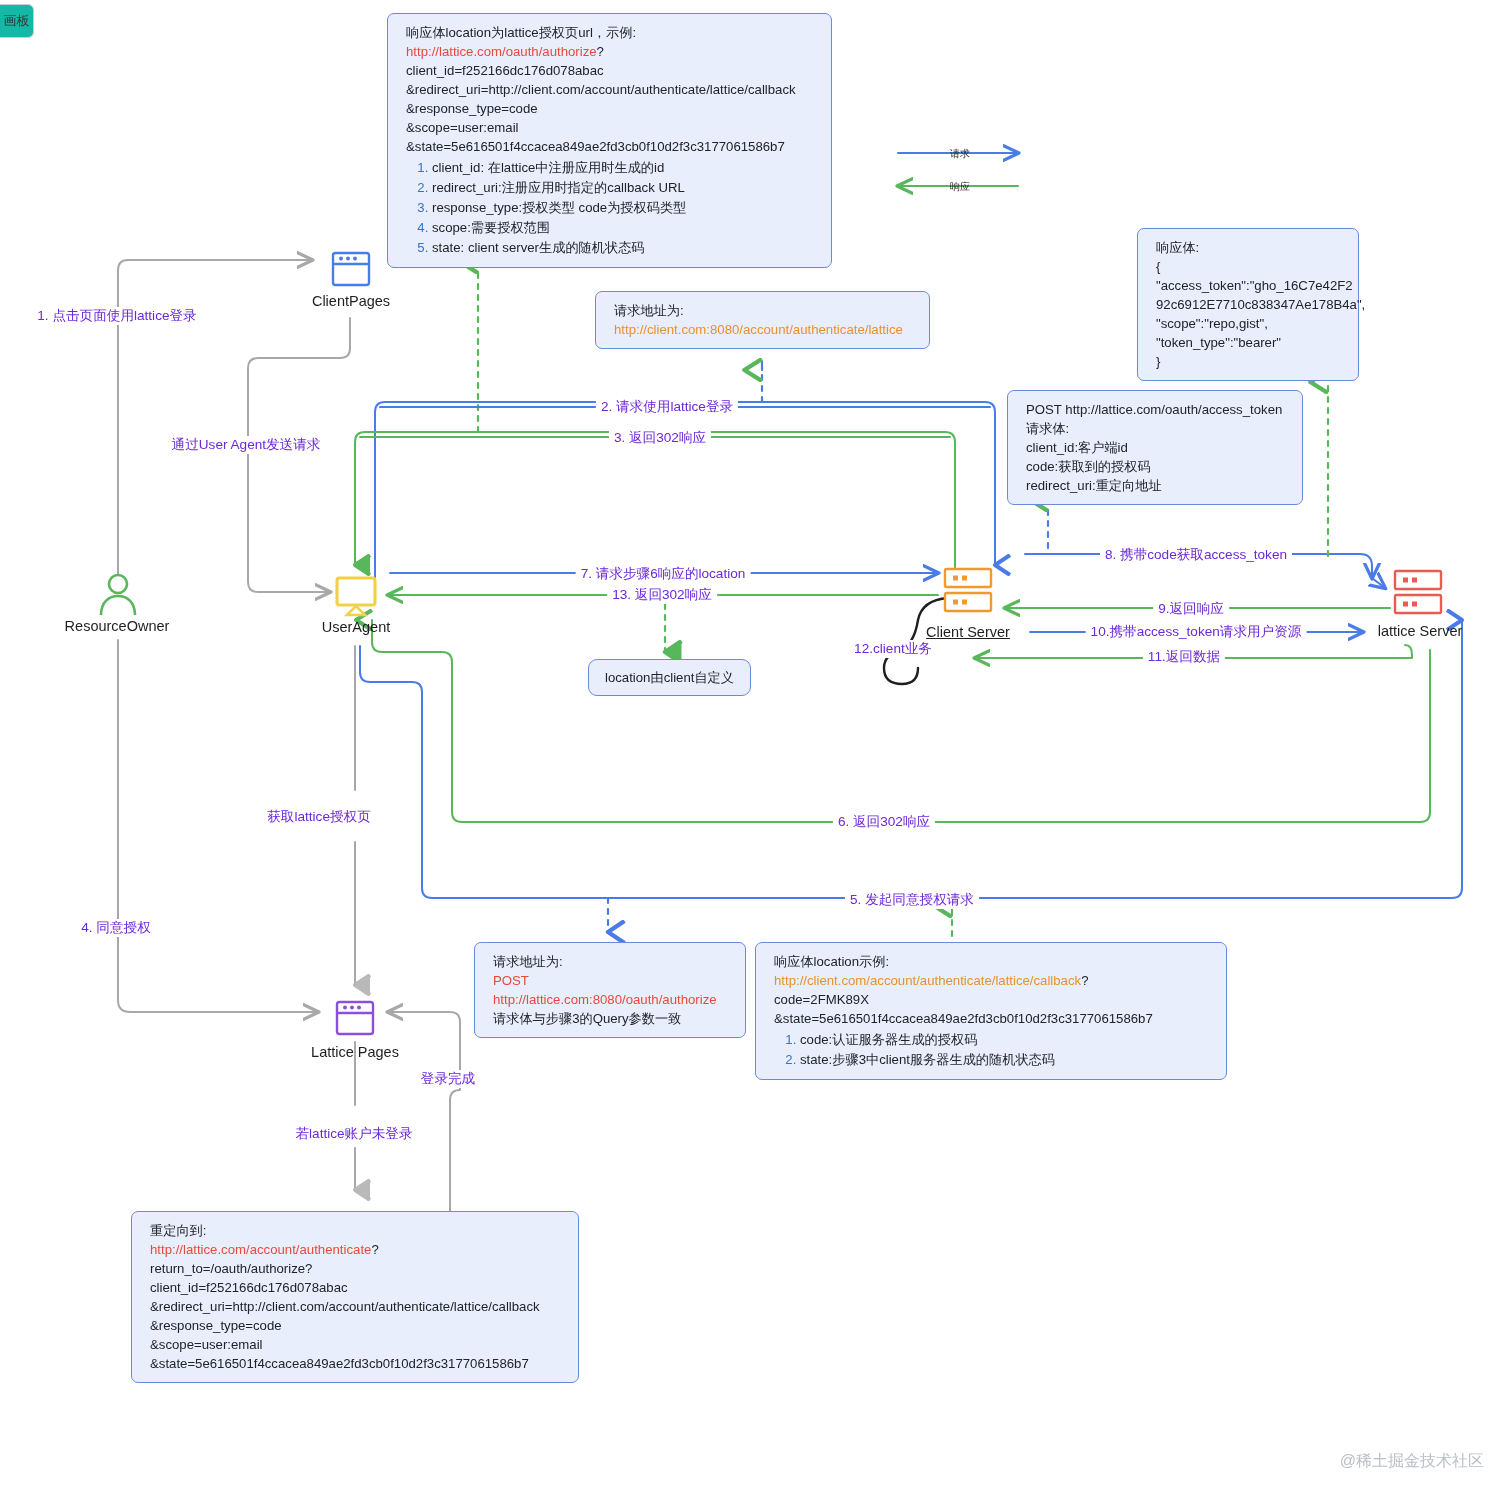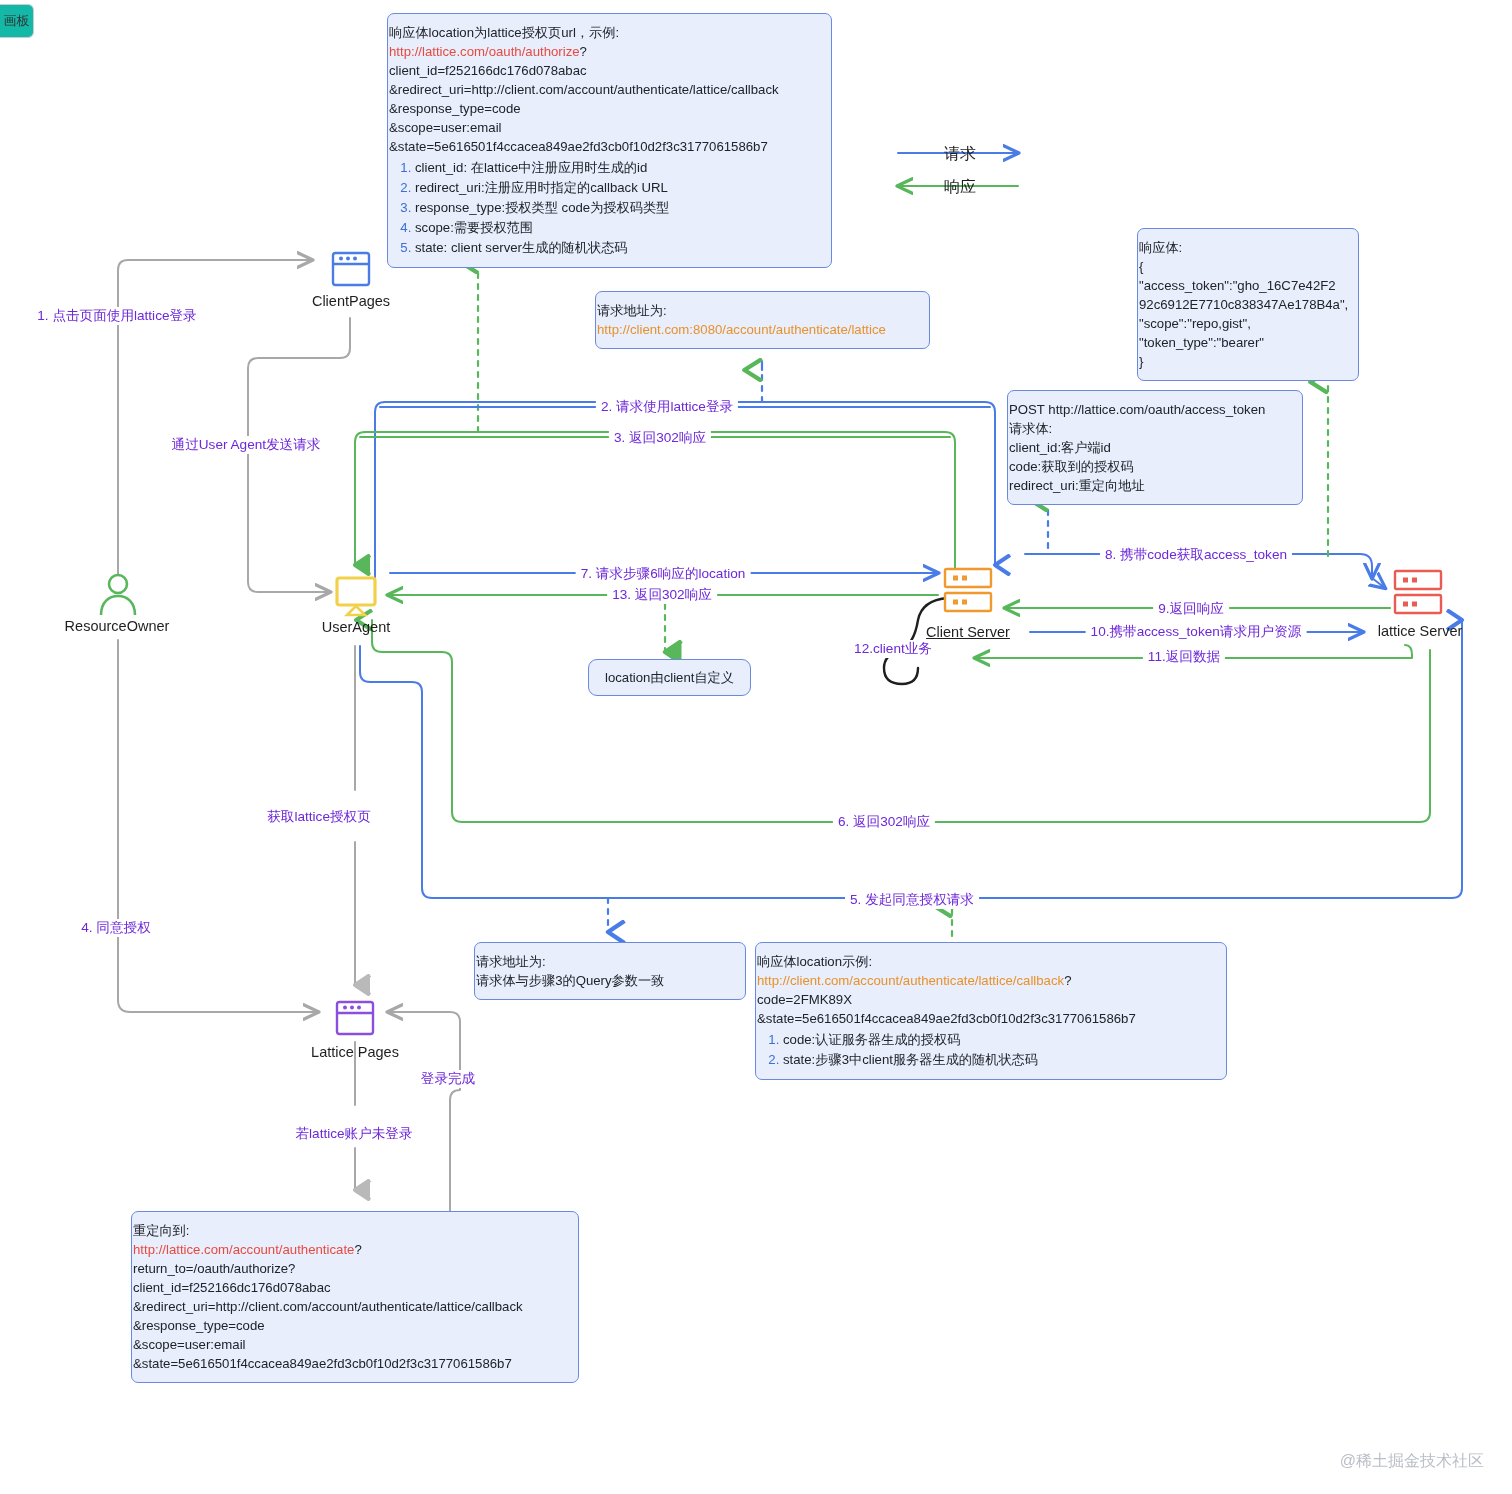--- a/index.html
+++ b/index.html
@@ -34,21 +34,21 @@
     display:flex; align-items:center; justify-content:center;
     box-sizing:border-box;
   }
   
   .note{
     position:absolute;
     box-sizing:border-box;
     background:#e8eefc;
     border:1.4px solid #6a8ae0;
     border-radius:7px;
-    padding:9px 1px;
+    padding:9px 18px;
     font-size:13.2px;
     line-height:1.44;
     color:#20232a;
     white-space:normal;
   }
   .note .ln{display:block;}
   .note .red{color:#e8493f;}
   .note .orange{color:#e8912a;}
   .note ol{
     margin:2px 0 0 0;
@@ -79,21 +79,21 @@
     font-size:13.6px;
     color:#6d28d9;
     white-space:nowrap;
     background:#ffffff;
     padding:0 5px;
     transform:translate(-50%,-50%);
   }
   
   .legend-text{
     position:absolute;
-    font-size:16px;
+    font-size:10px;
     color:#1f1f1f;
     white-space:nowrap;
     transform:translate(-50%,-50%);
   }
   
   .node-icon{position:absolute;}
   
   .watermark{
     position:absolute;
     right:28px; bottom:22px;
@@ -309,20 +309,21 @@
     <span class="ln">请求体:</span>
     <span class="ln">client_id:客户端id</span>
     <span class="ln">code:获取到的授权码</span>
     <span class="ln">redirect_uri:重定向地址</span>
   </div>
 
   <div class="note pill" style="left:588px;top:659px;width:163px;">location由client自定义</div>
 
   <div class="note" style="left:474px;top:942px;width:272px;">
     <span class="ln">请求地址为:</span>
+    <span class="ln red">POST http://lattice.com:8080/oauth/authorize</span>
     <span class="ln">请求体与步骤3的Query参数一致</span>
   </div>
 
   <div class="note" style="left:755px;top:942px;width:472px;">
     <span class="ln">响应体location示例:</span>
     <span class="ln"><span class="orange">http://client.com/account/authenticate/lattice/callback</span><span>?</span></span>
     <span class="ln">code=2FMK89X</span>
     <span class="ln">&amp;state=5e616501f4ccacea849ae2fd3cb0f10d2f3c3177061586b7</span>
     <ol>
       <li><span>code:认证服务器生成的授权码</span></li>

